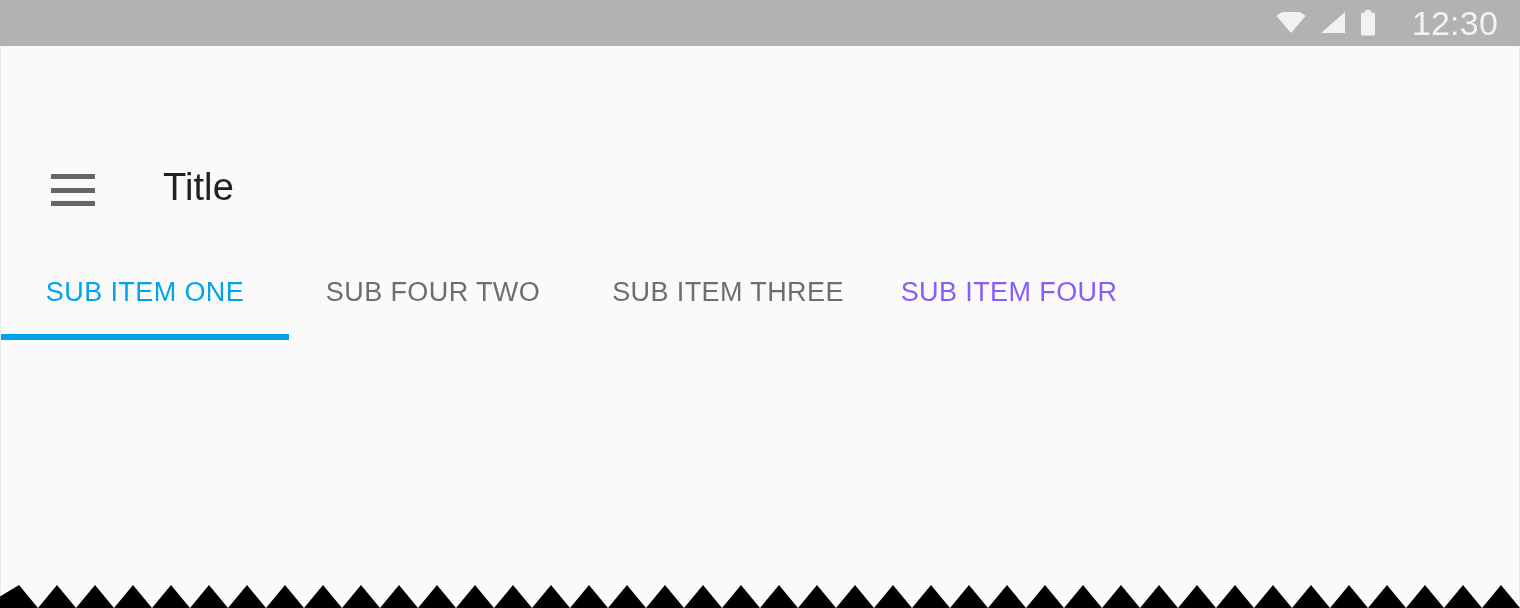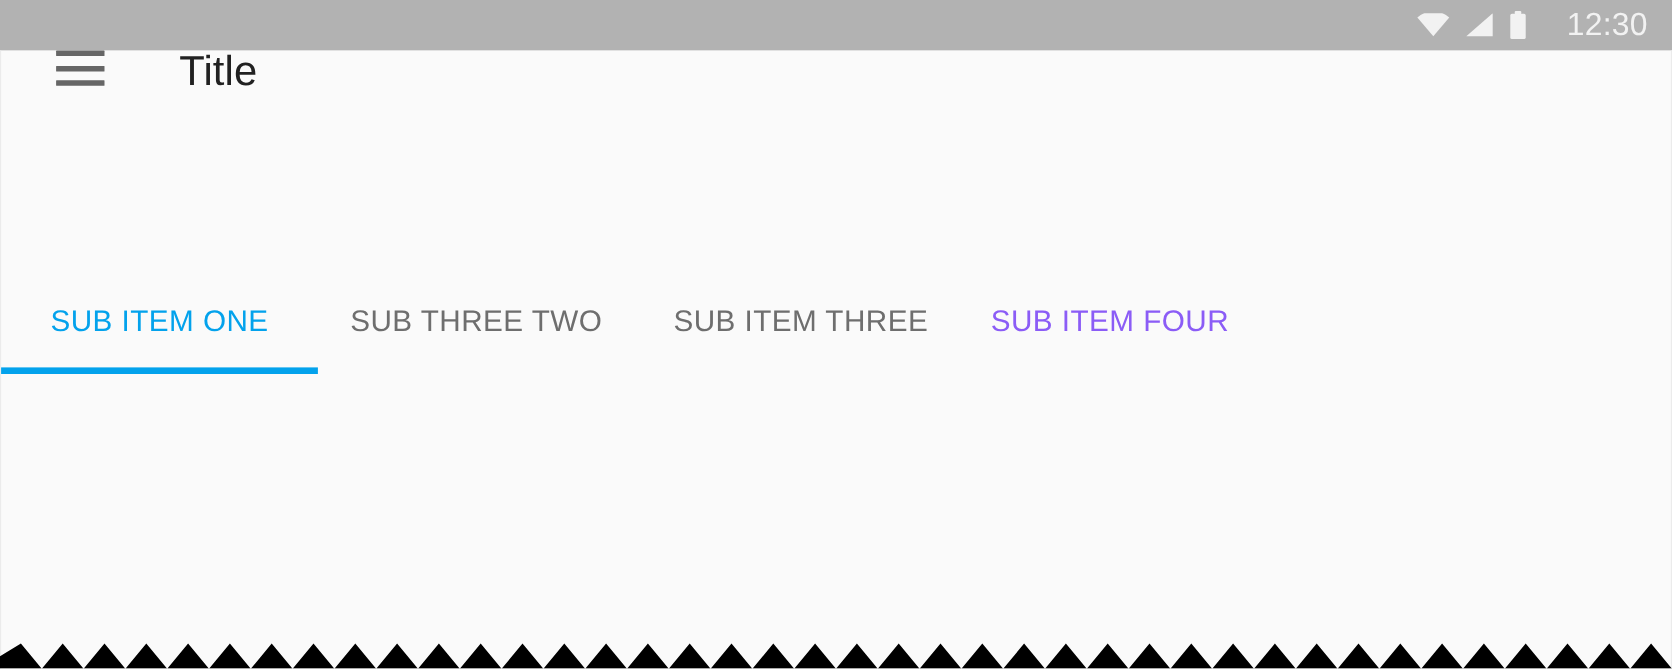--- a/index.html
+++ b/index.html
@@ -34,21 +34,21 @@
     padding-right: 22px;
   }
   #status-bar .sb-icons {
     display: flex;
     align-items: center;
     gap: 14px;
   }
   .sb-icon { display: block; }
   #status-clock {
     color: #f2f2f2;
-    font-size: 29px;
+    font-size: 34px;
     line-height: 30px;
     margin-left: 22px;
     letter-spacing: 0.2px;
     font-weight: 400;
   }
 
   
   #app-bar {
     position: absolute;
     left: 0; top: 46px;
@@ -64,25 +64,25 @@
     position: absolute;
     left: 0; right: 0; bottom: -4px;
     height: 4px;
     background: linear-gradient(to bottom, rgba(0,0,0,0.20), rgba(0,0,0,0.0));
     pointer-events: none;
   }
 
   
   #toolbar {
     position: absolute;
-    left: 0; top: 0;
+    left: 0; top: 16px;
     width: 100%;
     height: 144px;
     display: flex;
-    align-items: flex-start;
+    align-items: flex-end;
   }
   #menu-button {
     width: 44px;
     height: 32px;
     margin-left: 50px;
     display: flex;
     flex-direction: column;
     justify-content: space-between;
     cursor: pointer;
     background: none;
@@ -210,21 +210,21 @@
     </div>
 
     <div id="tab-strip">
 
       <div class="tab active">
         <span class="tab-label" style="color: rgb(3, 162, 236);">SUB ITEM ONE</span>
         <span class="tab-indicator" style="background: rgb(3, 162, 236);"></span>
       </div>
 
       <div class="tab">
-        <span class="tab-label" style="color: rgb(110, 110, 110);">SUB THREE TWO</span>
+        <span class="tab-label" style="color: rgb(110, 110, 110);">SUB FOUR TWO</span>
 
       </div>
 
       <div class="tab">
         <span class="tab-label" style="color: rgb(110, 110, 110); margin-left: 14px;">SUB ITEM THREE</span>
 
       </div>
 
       <div class="tab">
         <span class="tab-label" style="color: #8b5cf6;">SUB ITEM FOUR</span>

